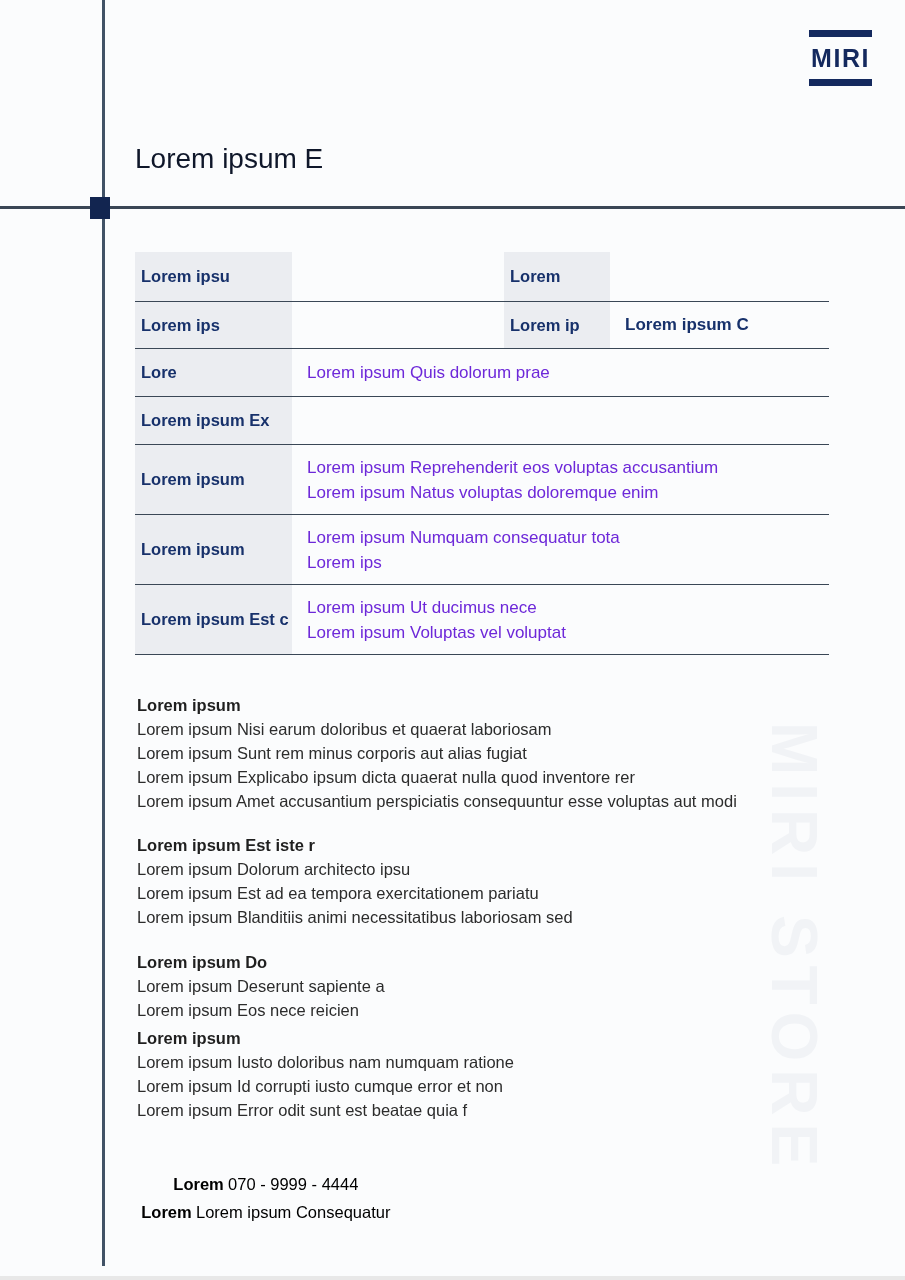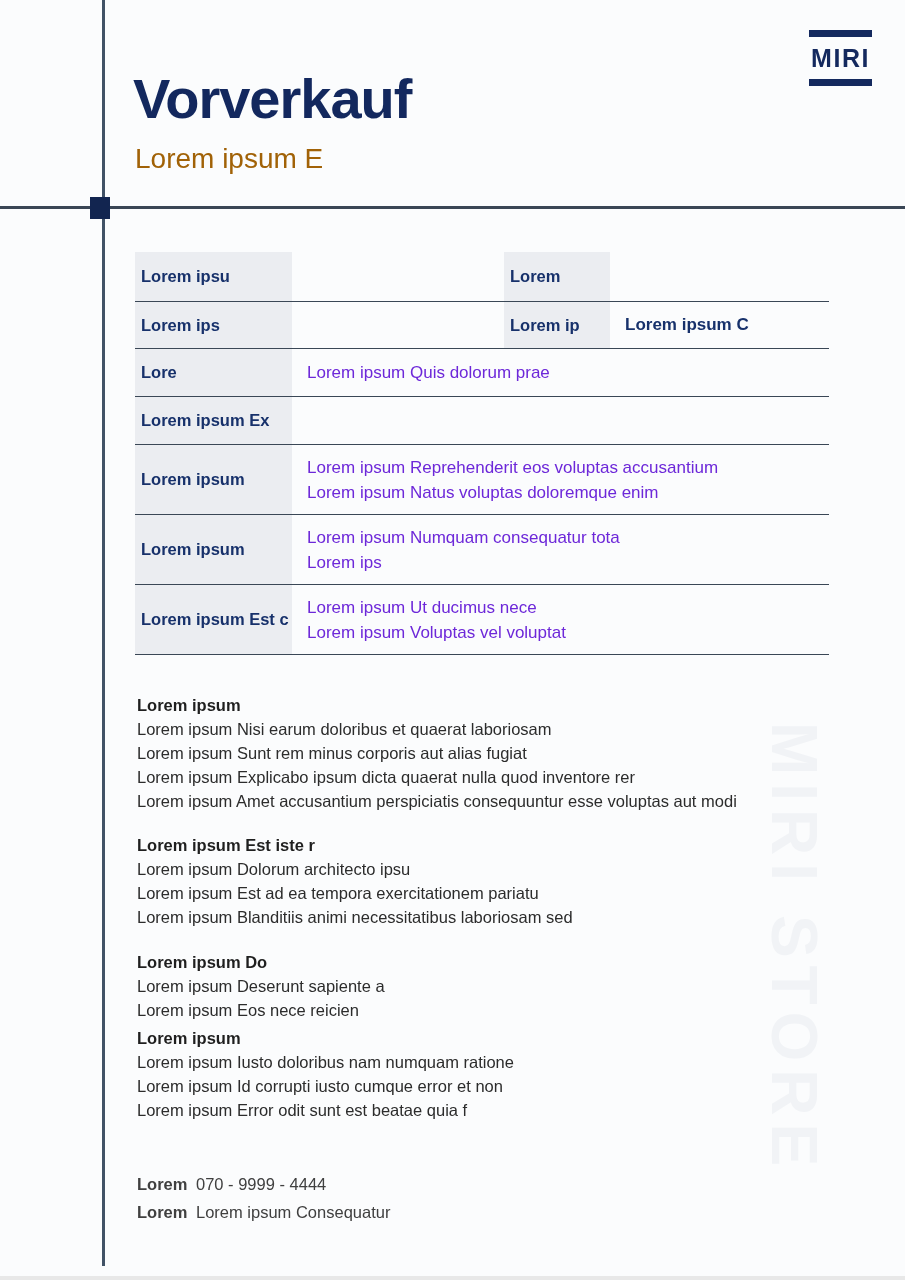--- a/index.html
+++ b/index.html
@@ -23,21 +23,21 @@
     line-height:1;padding:9px 0 8px 0;
   }
   
   .title{
     position:absolute;left:133px;top:68px;margin:0;
     font-size:56px;font-weight:800;letter-spacing:-1px;
     color:#13285e;line-height:1.1;
   }
   .subtitle{
     position:absolute;left:135px;top:143px;
-    font-size:28px;font-weight:400;color:#a16207;
+    font-size:28px;font-weight:400;color:#0f172a;
   }
   
   .watermark{
     position:absolute;left:752px;top:722px;width:84px;
     writing-mode:vertical-rl;
     font-size:64px;font-weight:700;letter-spacing:8px;
     color:#f1f3f6;line-height:84px;
     user-select:none;
   }
   
@@ -68,39 +68,38 @@
   }
   
   .paragraphs{position:absolute;left:137px;top:693px;width:700px;z-index:2;}
   .para-heading{font-weight:700;font-size:16.5px;color:#1f1f1f;line-height:24px;white-space:nowrap;}
   .para-line{font-weight:400;font-size:16.5px;color:#2c2c2c;line-height:24px;white-space:nowrap;}
   .para-m20{margin-top:20px;}
   .para-m21{margin-top:21px;}
   .para-m4{margin-top:4px;}
   
   .contact{position:absolute;left:137px;top:1170px;z-index:2;}
-  .contact-row{line-height:28px;font-size:16.5px;color:#404040;white-space:nowrap;}
+  .contact-row{line-height:28px;font-size:16.5px;color:#000000;white-space:nowrap;text-align:center;}
   .contact-label{display:inline-block;width:59px;font-weight:700;}
 </style>
 </head>
 <body>
 
 <div class="page">
 
   <div class="vrule"></div>
   <div class="hrule"></div>
   <div class="corner-square"></div>
 
   <div class="logo">
     <div class="logo-bar"></div>
     <div class="logo-text">MIRI</div>
     <div class="logo-bar"></div>
   </div>
 
-  <h1 class="title">Vorverkauf</h1>
   <div class="subtitle">Lorem ipsum E</div>
 
   <div class="watermark">MIRI STORE</div>
 
   <div class="info-table">
 
     <div class="row r1">
       <div class="cell-label">Lorem ipsu</div>
       <div class="cell-spacer"></div>
       <div class="cell-gray2">Lorem</div>

